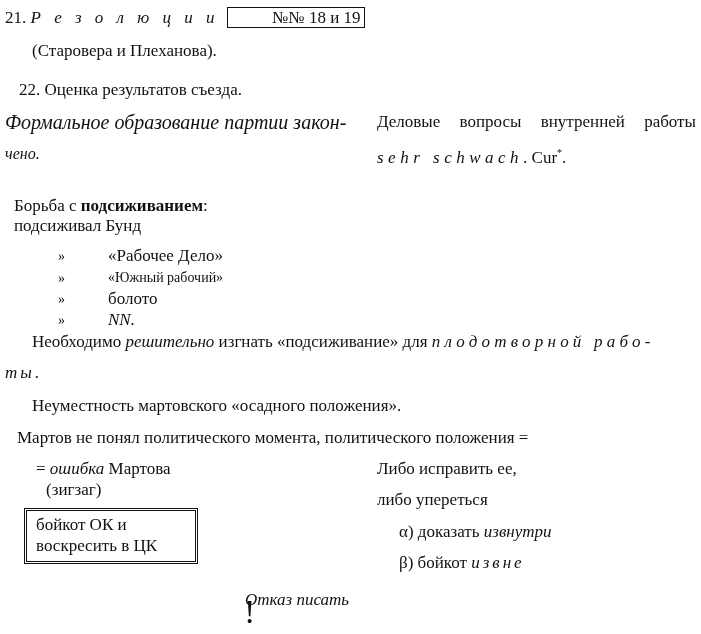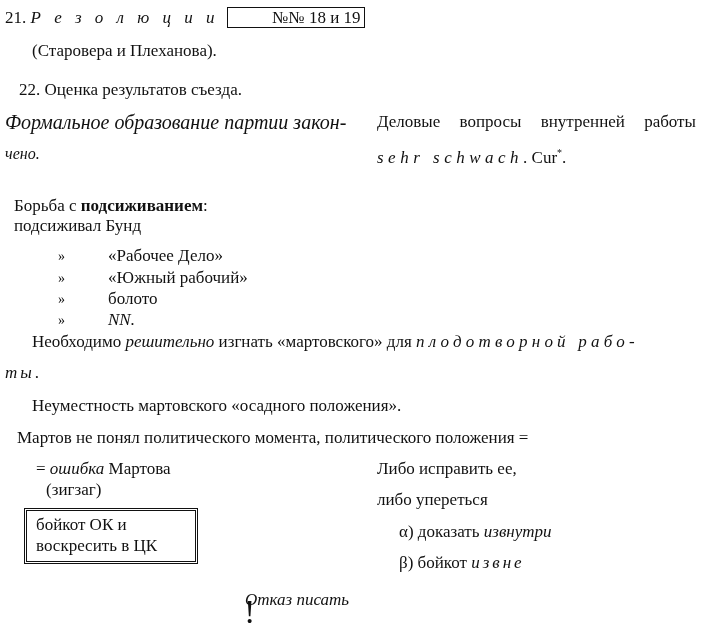--- a/index.html
+++ b/index.html
@@ -43,28 +43,28 @@
 </div>
 
 <div class="abs" style="left:14px;top:196px;font-size:17px;">
   <span>Борьба с </span><span class="b">подсиживанием</span><span>:</span>
 </div>
 <div class="abs" style="left:14px;top:216px;font-size:17px;">подсиживал Бунд</div>
 
 <div class="abs" style="left:58px;top:247px;font-size:14px;">»</div>
 <div class="abs" style="left:108px;top:246px;font-size:17px;">«Рабочее Дело»</div>
 <div class="abs" style="left:58px;top:269px;font-size:14px;">»</div>
-<div class="abs" style="left:108px;top:268px;font-size:17px;">«Южный рабочий»</div>
+<div class="abs" style="left:108px;top:268px;font-size:14px;">«Южный рабочий»</div>
 <div class="abs" style="left:58px;top:290px;font-size:14px;">»</div>
 <div class="abs" style="left:108px;top:289px;font-size:17px;">болото</div>
 <div class="abs" style="left:58px;top:311px;font-size:14px;">»</div>
 <div class="abs it" style="left:108px;top:310px;font-size:17px;">NN.</div>
 
 <div class="abs" style="left:32px;top:332px;font-size:17px;">
-  <span>Необходимо </span><span class="it">решительно</span><span> изгнать «мартовского» для </span><span class="sp2" style="letter-spacing:4.2px;">плодотворной рабо-</span>
+  <span>Необходимо </span><span class="it">решительно</span><span> изгнать «подсиживание» для </span><span class="sp2" style="letter-spacing:4.2px;">плодотворной рабо-</span>
 </div>
 <div class="abs" style="left:5px;top:363px;font-size:17px;">
   <span class="sp2">ты</span><span>.</span>
 </div>
 
 <div class="abs" style="left:32px;top:396px;font-size:17px;">Неуместность мартовского «осадного положения».</div>
 <div class="abs" style="left:17px;top:428px;font-size:17px;">Мартов не понял политического момента, политического положения =</div>
 
 <div class="abs" style="left:36px;top:459px;font-size:17px;">
   <span>= </span><span class="it">ошибка</span><span> Мартова</span>

